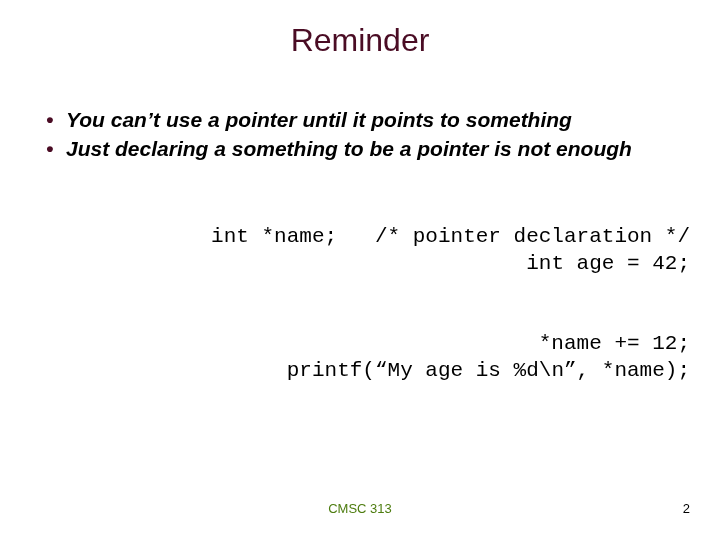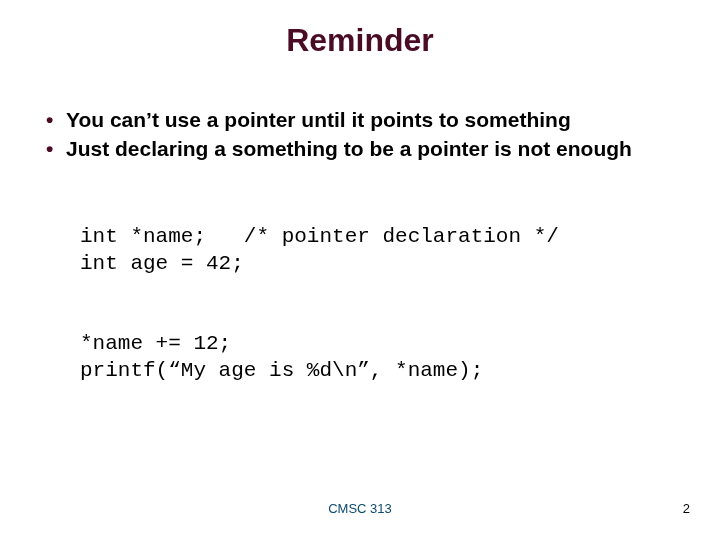--- a/index.html
+++ b/index.html
@@ -15,28 +15,29 @@
   .slide {
     width: 720px;
     height: 540px;
     position: relative;
     box-sizing: border-box;
     padding: 22px 30px 0 30px;
   }
   .title {
     text-align: center;
     font-size: 32px;
-    font-weight: bold;
+    font-weight: normal;
     color: #4a0c24;
     margin: 0 0 48px 0;
   }
   ul.bullets {
     list-style: none;
     margin: 0;
     padding: 0 0 0 10px;
+    font-style: italic;
   }
   ul.bullets li {
     position: relative;
     padding-left: 26px;
     font-size: 21px;
     font-weight: bold;
     line-height: 1.28;
     margin-bottom: 2px;
   }
   ul.bullets li::before {
@@ -46,32 +47,33 @@
     top: 0;
     font-size: 21px;
     color: #4a0c24;
   }
   .code-block {
     font-family: "Courier New", Courier, monospace;
     font-size: 21px;
     margin: 34px 0 0 50px;
     line-height: 1.28;
     white-space: pre;
+    text-align: right;
   }
   .code-gap {
     height: 27px;
   }
   .footer-center {
     position: absolute;
     bottom: 24px;
     left: 0;
     width: 100%;
     text-align: center;
     font-size: 13px;
-    color: #0c4a6e;
+    color: #4d7c0f;
   }
   .footer-right {
     position: absolute;
     bottom: 24px;
     right: 30px;
     font-size: 13px;
     color: #000;
   }
 </style>
 </head>

